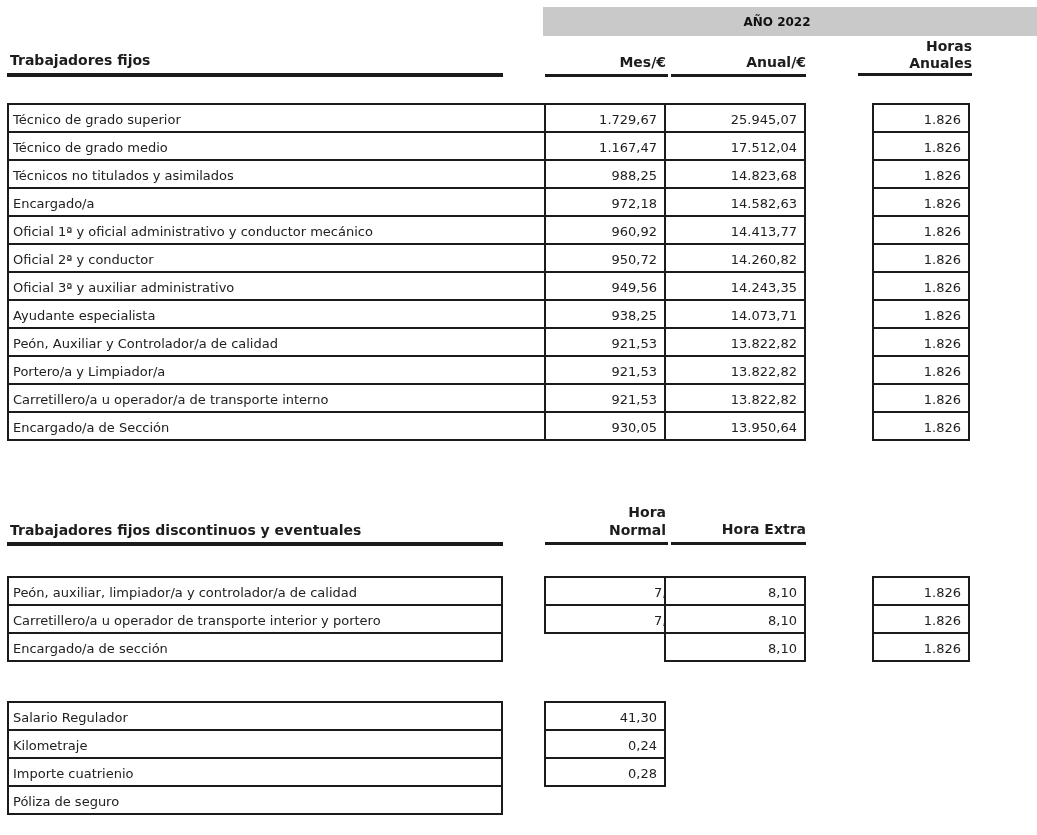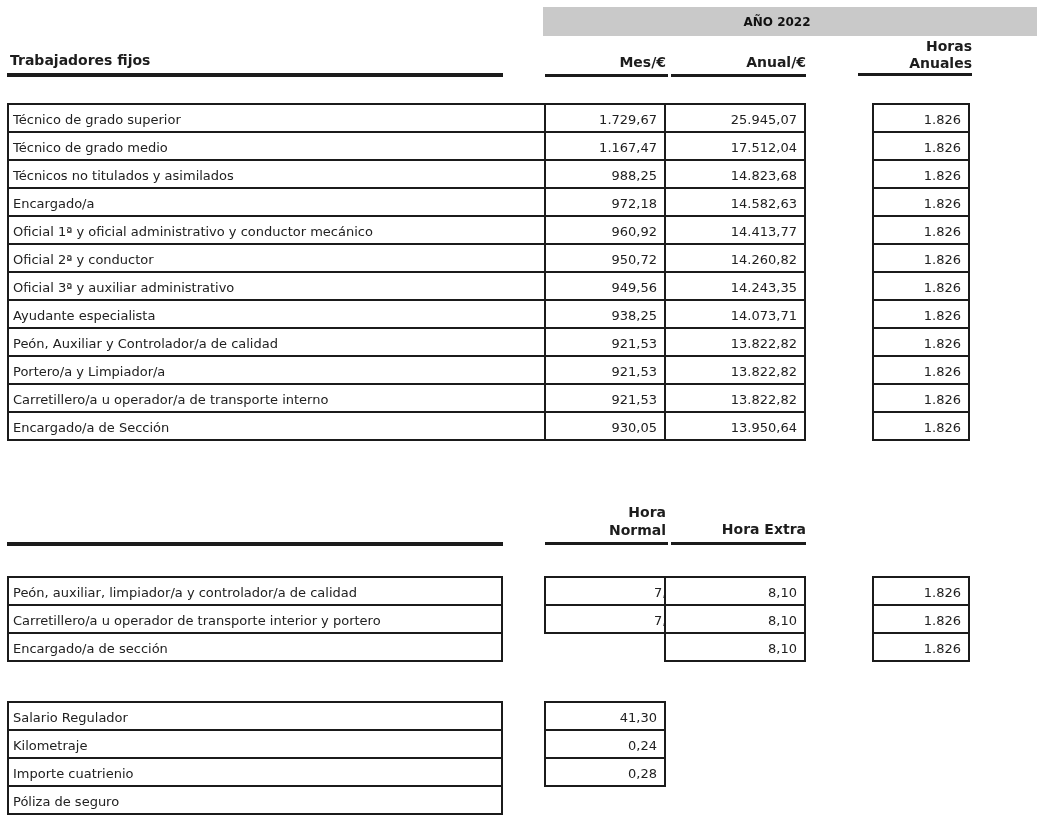--- a/index.html
+++ b/index.html
@@ -100,20 +100,21 @@
     <div class="cell num">1.826</div>
     <div class="cell num">1.826</div>
     <div class="cell num">1.826</div>
     <div class="cell num">1.826</div>
     <div class="cell num">1.826</div>
     <div class="cell num">1.826</div>
     <div class="cell num">1.826</div>
     <div class="cell num">1.826</div>
   </div>
 
+  <div class="hdr" style="left:10px;top:522px;">Trabajadores fijos discontinuos y eventuales</div>
   <div class="rule thick" style="left:7px;top:542px;width:496px;"></div>
 
   <div class="hdr center" style="left:544px;top:503px;width:122px;line-height:18px;">
     <div>Hora</div>
     <div>Normal</div>
   </div>
   <div class="rule" style="left:545px;top:542px;width:123px;"></div>
 
   <div class="hdr center" style="left:664px;top:521px;width:142px;">Hora Extra</div>
   <div class="rule" style="left:671px;top:542px;width:135px;"></div>

